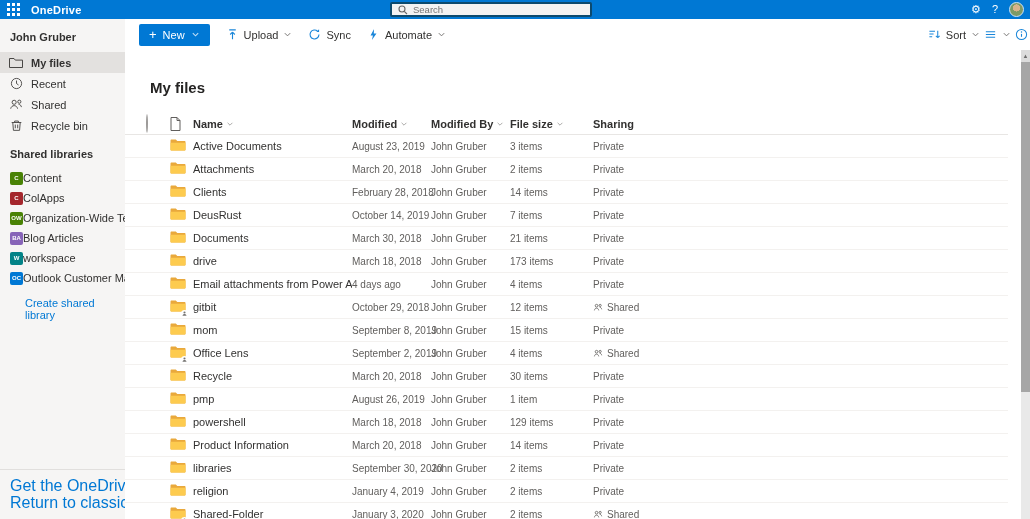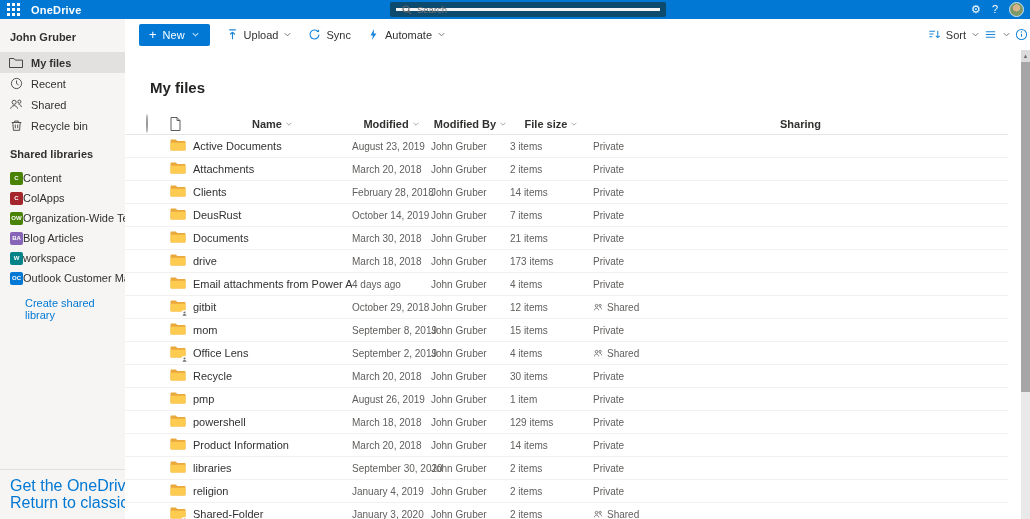--- a/index.html
+++ b/index.html
@@ -4,22 +4,22 @@
 <style>
   * { margin:0; padding:0; box-sizing:border-box; }
   html,body { width:1030px; height:519px; overflow:hidden; background:#fff;
     font-family:"Liberation Sans", sans-serif; -webkit-font-smoothing:antialiased; }
 
   
   .app-header { height:19px; background:#0078d4; display:flex; align-items:center; position:relative; color:#fff; }
   .waffle { width:13px; height:13px; margin-left:7px; display:grid; grid-template-columns:repeat(3,1fr); gap:2px; cursor:pointer; }
   .waffle i { width:2.5px; height:2.5px; background:#fff; display:block; }
   .app-title { font-size:11px; font-weight:bold; margin-left:11px; letter-spacing:.2px; }
-  .search-box { position:absolute; left:390px; top:2px; width:276px; height:15px; background:#f3f3f3;
-    border:6px solid #0c4a6e; border-radius:2px; display:flex; align-items:center; padding-left:6px; }
+  .search-box { position:absolute; left:390px; top:2px; width:202px; height:15px; background:#f3f3f3;
+    border:2px solid #0c4a6e; border-radius:2px; display:flex; align-items:center; padding-left:6px; }
   .search-box input { border:none; outline:none; background:transparent; font-size:9.5px; color:#333;
     margin-left:5px; width:200px; font-family:"Liberation Sans", sans-serif; }
   .hdr-right { position:absolute; right:6px; top:0; height:19px; display:flex; align-items:center; gap:11px; }
   .hdr-icon { font-size:11px; color:#fff; cursor:pointer; line-height:19px; }
   .avatar { width:15px; height:15px; border-radius:50%; cursor:pointer;
     background:radial-gradient(circle at 50% 38%, #d8b38b 0 34%, #7d9a66 35% 100%); border:1px solid #cfe3f5; }
 
   
   .layout { display:flex; height:500px; }
 
@@ -54,21 +54,21 @@
   .toolbar-right { margin-left:auto; display:flex; align-items:center; gap:4px; padding-right:2px; }
 
   .page-title { font-size:15px; font-weight:bold; color:#252423; margin:29px 0 0 25px; }
 
   .table { margin-top:17px; margin-right:22px; }
   .header-row, .row { display:grid; grid-template-columns:24px 23px 159px 79px 79px 83px 1fr;
     align-items:center; padding-left:21px; }
   .header-row { height:22px; border-bottom:1px solid #e8e6e4; }
   .row { height:23px; border-bottom:1px solid #f3f1ef; cursor:pointer; }
   .sel-circle { width:13px; height:13px; border:1px solid #9d9b99; border-radius:50%; cursor:pointer; }
-  .col-label { font-size:11px; font-weight:bold; color:#323130; display:flex; align-items:center; gap:3px; cursor:pointer;justify-content:center; }
+  .col-label { font-size:11px; font-weight:bold; color:#323130; display:flex; align-items:center; gap:3px; cursor:pointer; }
   .col-label .chev { opacity:.55; }
   .cell-name { font-size:11px; color:#323130; white-space:nowrap; overflow:hidden; }
   .cell-meta { font-size:10px; color:#605e5c; white-space:nowrap; }
   .cell-sharing { font-size:10px; color:#605e5c; display:flex; align-items:center; gap:4px; }
   .folder-wrap { position:relative; width:16px; height:12px; }
   .share-badge { position:absolute; right:-2px; bottom:-2px; line-height:0; }
 
   
   .vscroll { position:absolute; top:31px; right:0; width:9px; height:469px; background:#e9e9e9; }
   .vscroll-btn { height:12px; display:flex; align-items:center; justify-content:center; font-size:6px;

